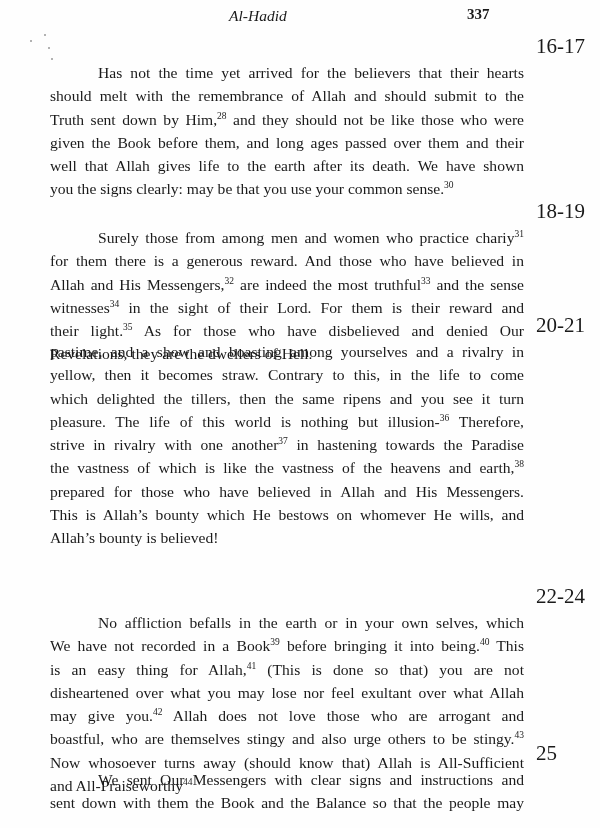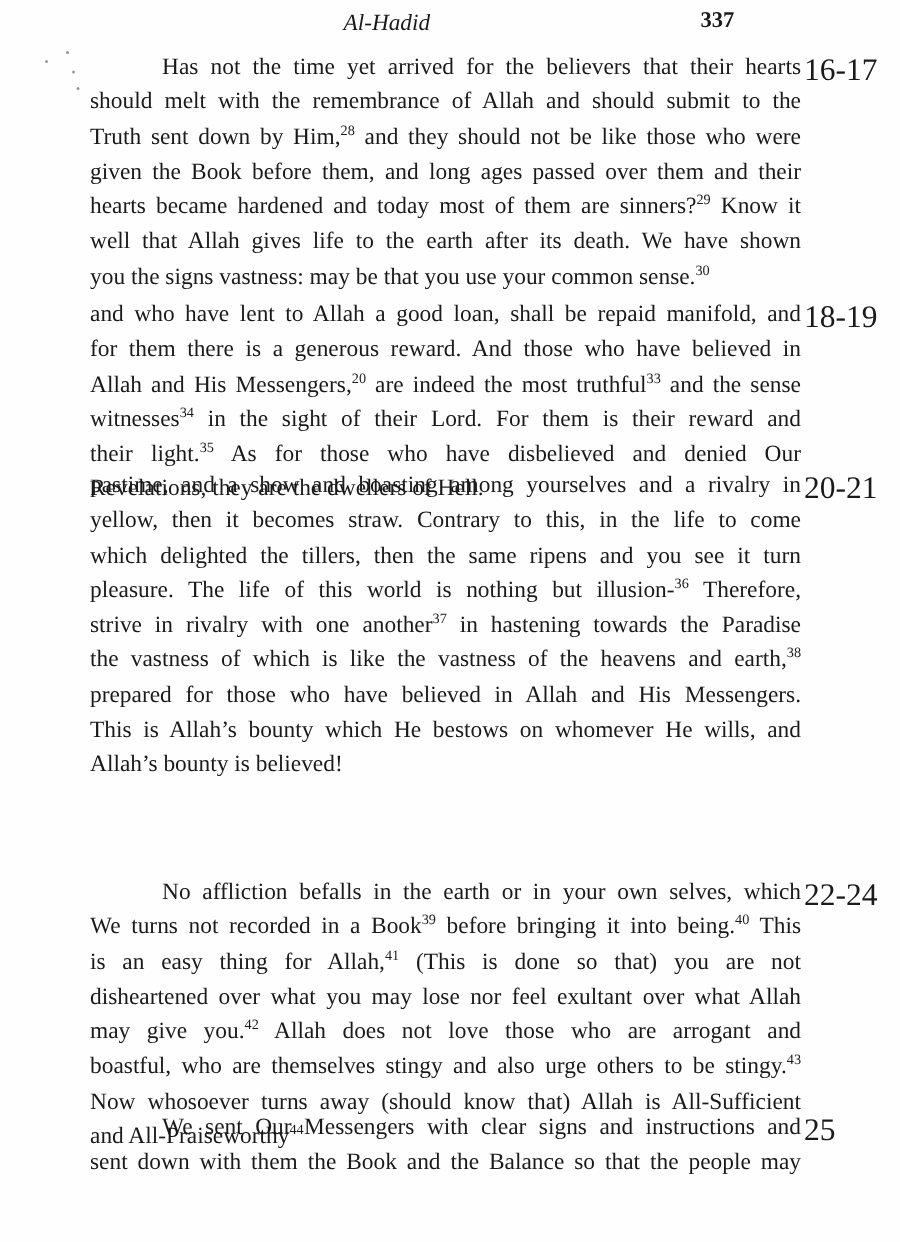--- a/index.html
+++ b/index.html
@@ -37,25 +37,26 @@
     }
     .page-number {
       position: absolute;
       left: 467px;
       top: 2px;
       font-weight: bold;
       font-size: 15px;
     }
     .para {
       position: absolute;
-      left: 60px;
+      left: 50px;
       width: 474px;
       font-size: 15.6px;
       line-height: 23.3px;
       text-align: justify;
+      margin-top: 28px;
     }
     .para .line {
       display: block;
       white-space: nowrap;
       text-align-last: justify;
       text-align: justify;
     }
     .para .line.last {
       text-align-last: left;
     }
@@ -93,49 +94,48 @@
   <span class="speck" style="left:48px;top:47px;"></span>
   <span class="speck" style="left:51px;top:58px;"></span>
   <span class="speck" style="left:30px;top:40px;"></span>
 
   <div id="paragraphs">
       <div class="para" style="top: 33px;">
         <span class="line first"><span>Has not the time yet arrived for the believers that their hearts</span></span>
         <span class="line"><span>should melt with the remembrance of Allah and should submit to the</span></span>
         <span class="line"><span>Truth sent down by Him,</span><sup>28</sup><span> and they should not be like those who were</span></span>
         <span class="line"><span>given the Book before them, and long ages passed over them and their</span></span>
-        <span class="line"><span>hearts became hardened and today most of them are sinners?</span><sup>29</sup><span> Know it</span></span>
         <span class="line"><span>well that Allah gives life to the earth after its death. We have shown</span></span>
-        <span class="line last"><span>you the signs vastness: may be that you use your common sense.</span><sup>30</sup></span>
+        <span class="line last"><span>you the signs clearly: may be that you use your common sense.</span><sup>30</sup></span>
       </div>
       <span class="verse-ref" style="top: 34px;">16-17</span>
       <div class="para" style="top: 198px;">
-        <span class="line"><span>and who have lent to Allah a good loan, shall be repaid manifold, and</span></span>
+        <span class="line first"><span>Surely those from among men and women who practice chariy</span><sup>31</sup></span>
         <span class="line"><span>for them there is a generous reward. And those who have believed in</span></span>
-        <span class="line"><span>Allah and His Messengers,</span><sup>20</sup><span> are indeed the most truthful</span><sup>33</sup><span> and the sense</span></span>
+        <span class="line"><span>Allah and His Messengers,</span><sup>32</sup><span> are indeed the most truthful</span><sup>33</sup><span> and the sense</span></span>
         <span class="line"><span>witnesses</span><sup>34</sup><span> in the sight of their Lord. For them is their reward and</span></span>
         <span class="line"><span>their light.</span><sup>35</sup><span> As for those who have disbelieved and denied Our</span></span>
         <span class="line last"><span>Revelations, they are the dwellers of Hell.</span></span>
       </div>
       <span class="verse-ref" style="top: 199px; text-align: right;">18-19</span>
       <div class="para" style="top: 312px;">
         <span class="line"><span>pastime, and a show and boasting among yourselves and a rivalry in</span></span>
         <span class="line"><span>yellow, then it becomes straw. Contrary to this, in the life to come</span></span>
         <span class="line"><span>which delighted the tillers, then the same ripens and you see it turn</span></span>
         <span class="line"><span>pleasure. The life of this world is nothing but illusion-</span><sup>36</sup><span> Therefore,</span></span>
         <span class="line"><span>strive in rivalry with one another</span><sup>37</sup><span> in hastening towards the Paradise</span></span>
         <span class="line"><span>the vastness of which is like the vastness of the heavens and earth,</span><sup>38</sup></span>
         <span class="line"><span>prepared for those who have believed in Allah and His Messengers.</span></span>
         <span class="line"><span>This is Allah’s bounty which He bestows on whomever He wills, and</span></span>
         <span class="line last"><span>Allah’s bounty is believed!</span></span>
       </div>
       <span class="verse-ref" style="top: 313px;">20-21</span>
       <div class="para" style="top: 583px;">
         <span class="line first"><span>No affliction befalls in the earth or in your own selves, which</span></span>
-        <span class="line"><span>We turns not recorded in a Book</span><sup>39</sup><span> before bringing it into being.</span><sup>40</sup><span> This</span></span>
+        <span class="line"><span>We have not recorded in a Book</span><sup>39</sup><span> before bringing it into being.</span><sup>40</sup><span> This</span></span>
         <span class="line"><span>is an easy thing for Allah,</span><sup>41</sup><span> (This is done so that) you are not</span></span>
         <span class="line"><span>disheartened over what you may lose nor feel exultant over what Allah</span></span>
         <span class="line"><span>may give you.</span><sup>42</sup><span> Allah does not love those who are arrogant and</span></span>
         <span class="line"><span>boastful, who are themselves stingy and also urge others to be stingy.</span><sup>43</sup></span>
         <span class="line"><span>Now whosoever turns away (should know that) Allah is All-Sufficient</span></span>
         <span class="line last"><span>and All-Praiseworthy</span><sup>44</sup></span>
       </div>
       <span class="verse-ref" style="top: 584px;">22-24</span>
       <div class="para" style="top: 740px;">
         <span class="line first"><span>We sent Our Messengers with clear signs and instructions and</span></span>

